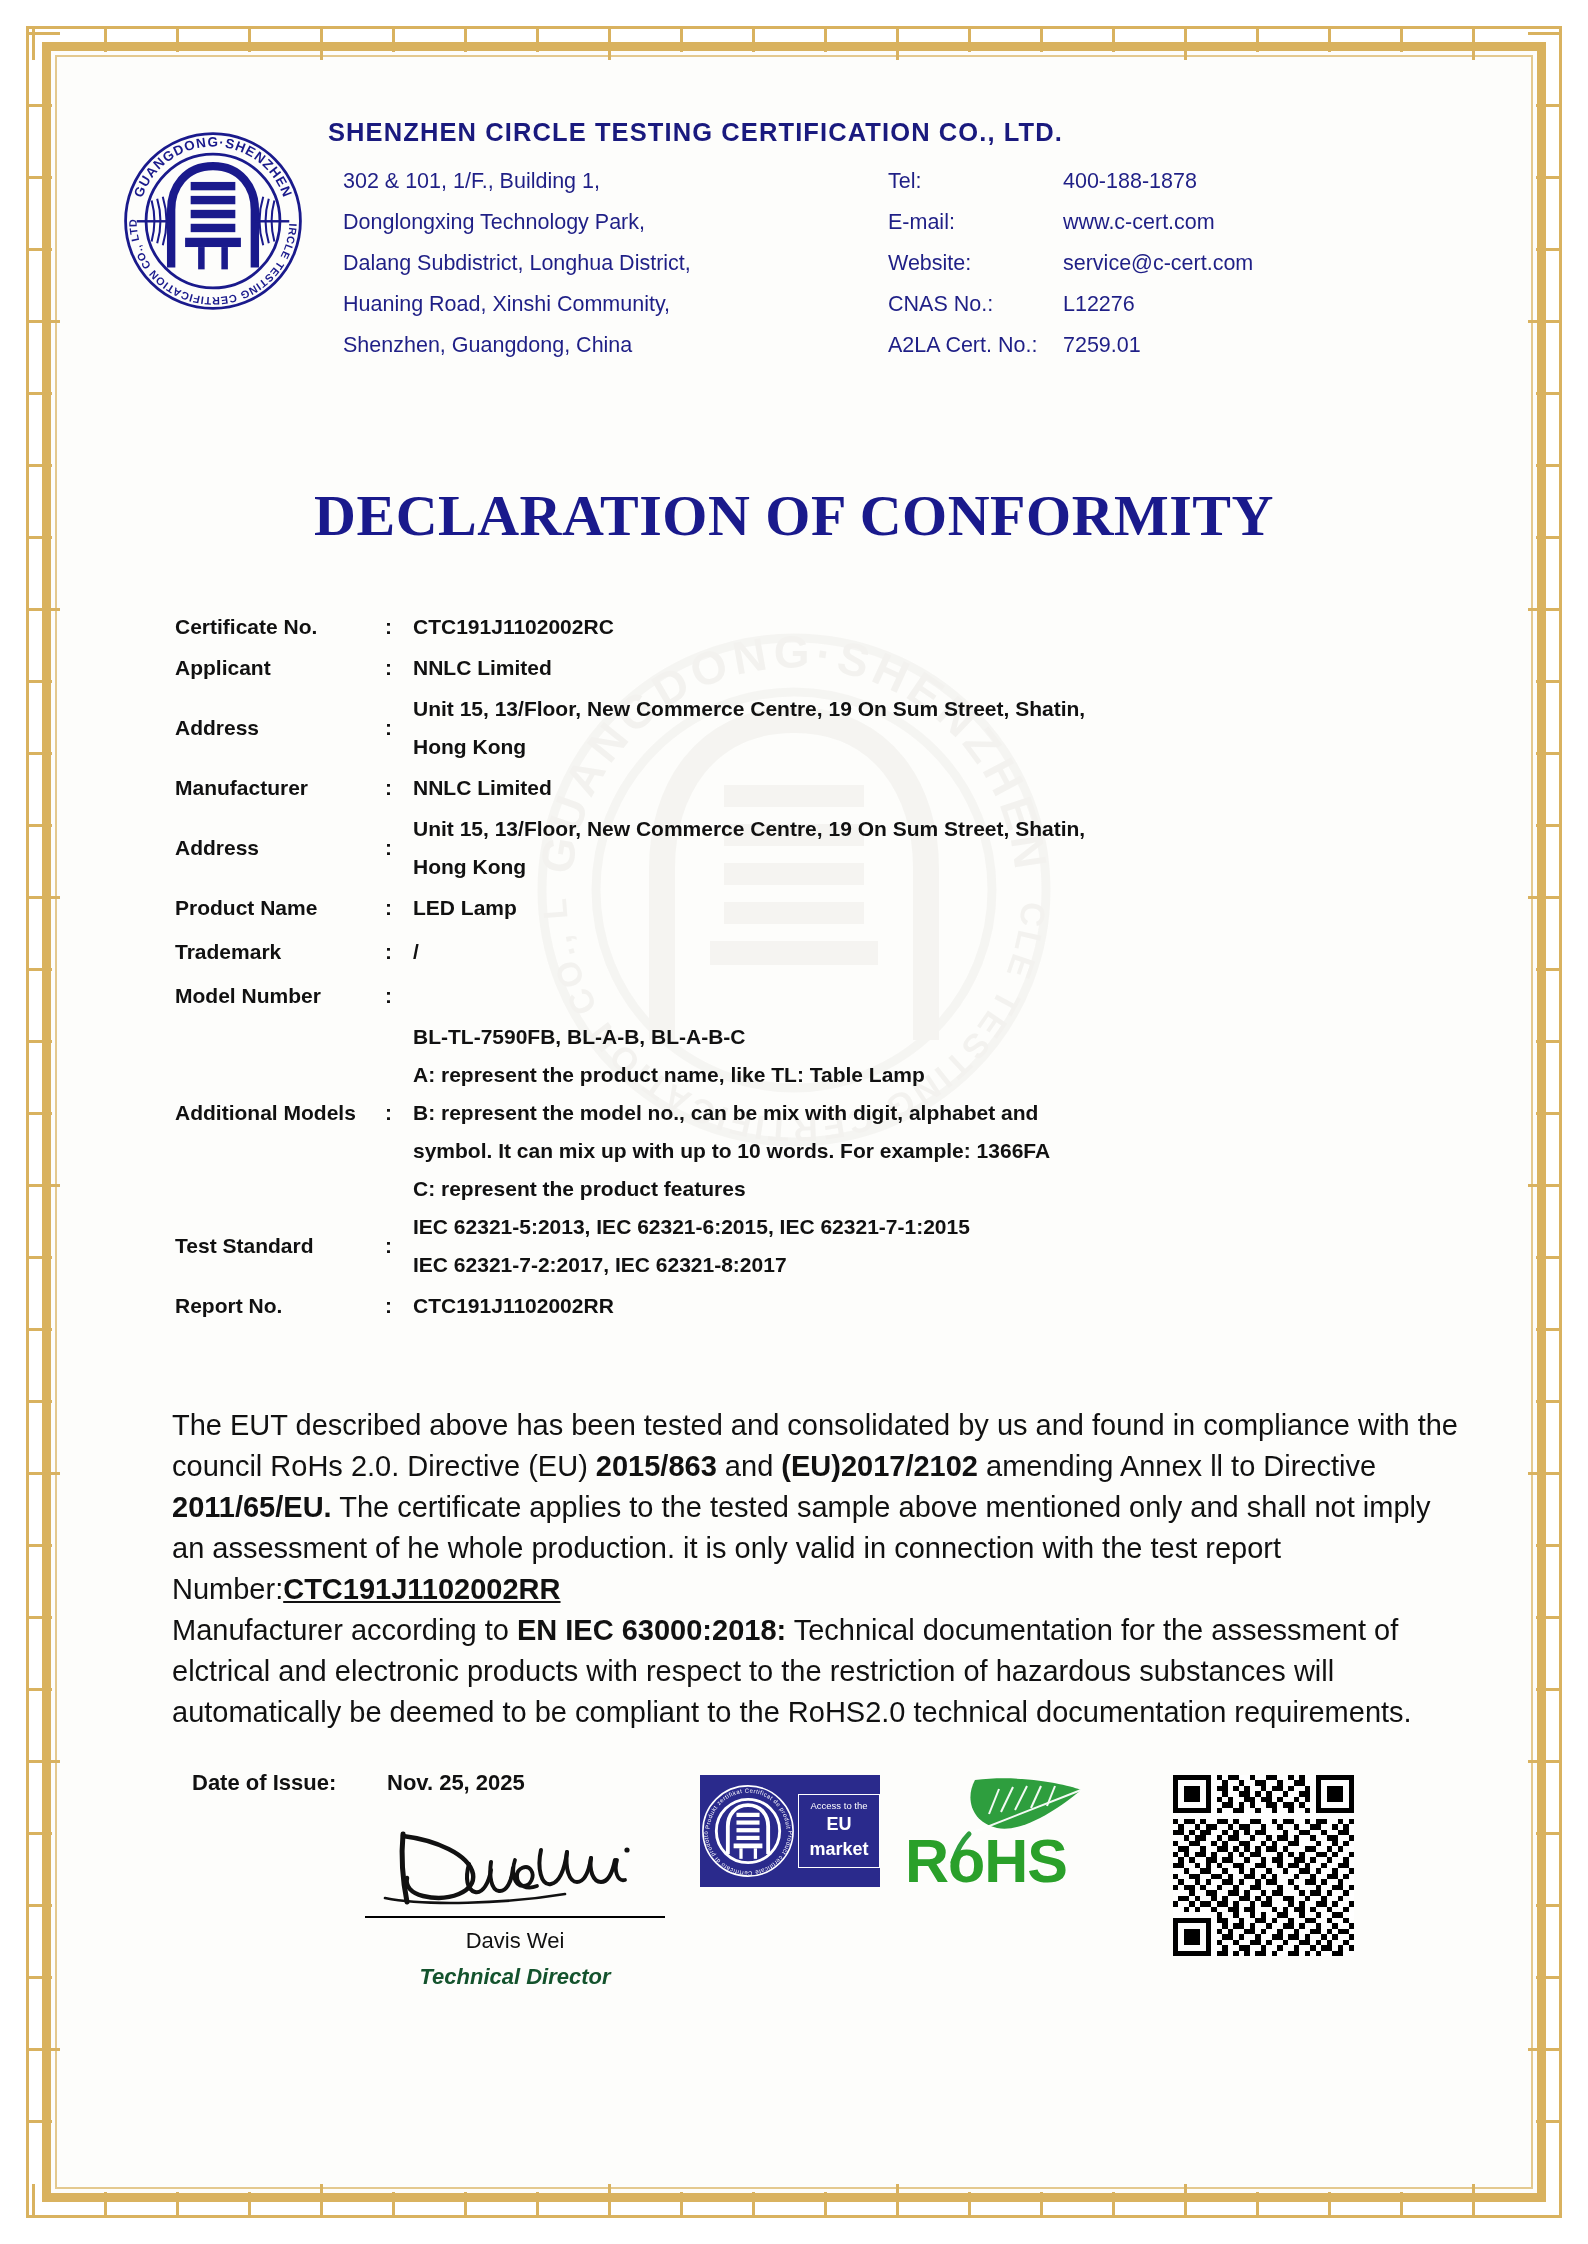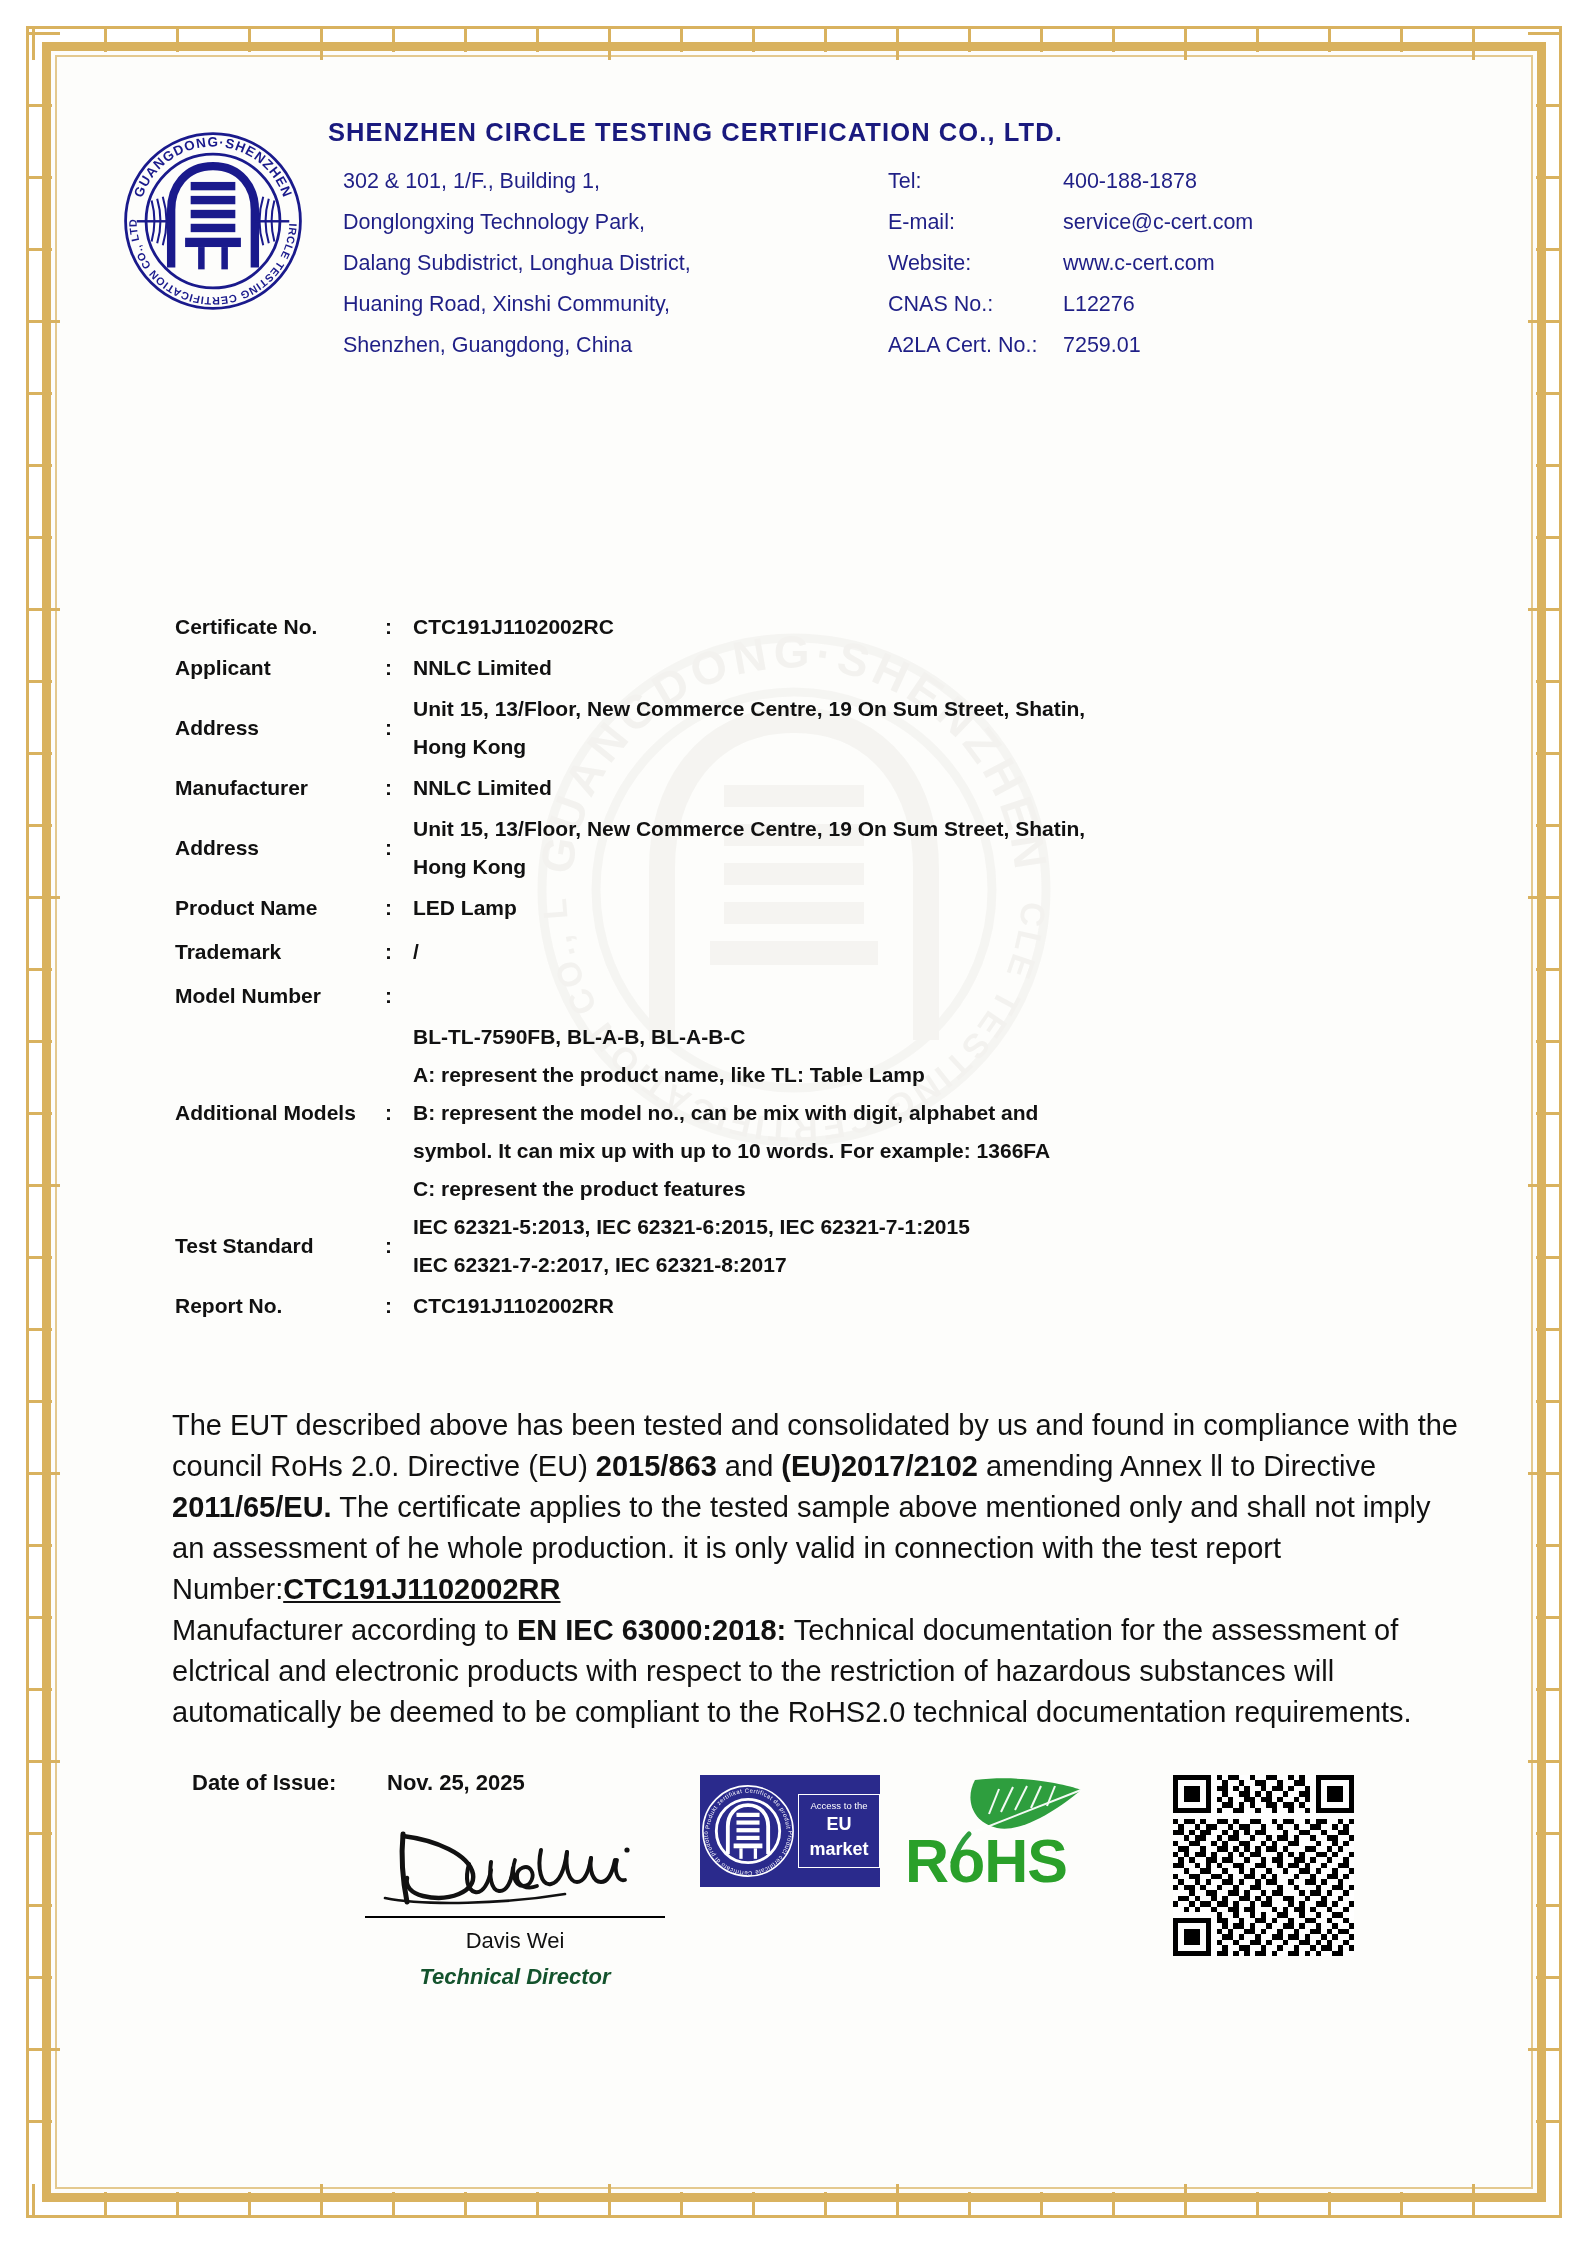--- a/index.html
+++ b/index.html
@@ -514,30 +514,31 @@
           <div class="addr-right">
             <div class="labels">
               <div>Tel:</div>
               <div>E-mail:</div>
               <div>Website:</div>
               <div>CNAS No.:</div>
               <div>A2LA Cert. No.:</div>
             </div>
             <div class="values">
               <div>400-188-1878</div>
+              <div>www.c-cert.com</div>
               <div>service@c-cert.com</div>
-              <div>www.c-cert.com</div>
               <div>L12276</div>
               <div>7259.01</div>
             </div>
           </div>
         </div>
       </div>
     </div>
 
+    <div class="doc-title">DECLARATION OF CONFORMITY</div>
 
     <div class="fields">
 
       <div class="frow h38">
         <div class="flabel">Certificate No.</div>
         <div class="fcolon">:</div>
         <div class="fvalue">CTC191J1102002RC</div>
       </div>
 
       <div class="frow h44">

